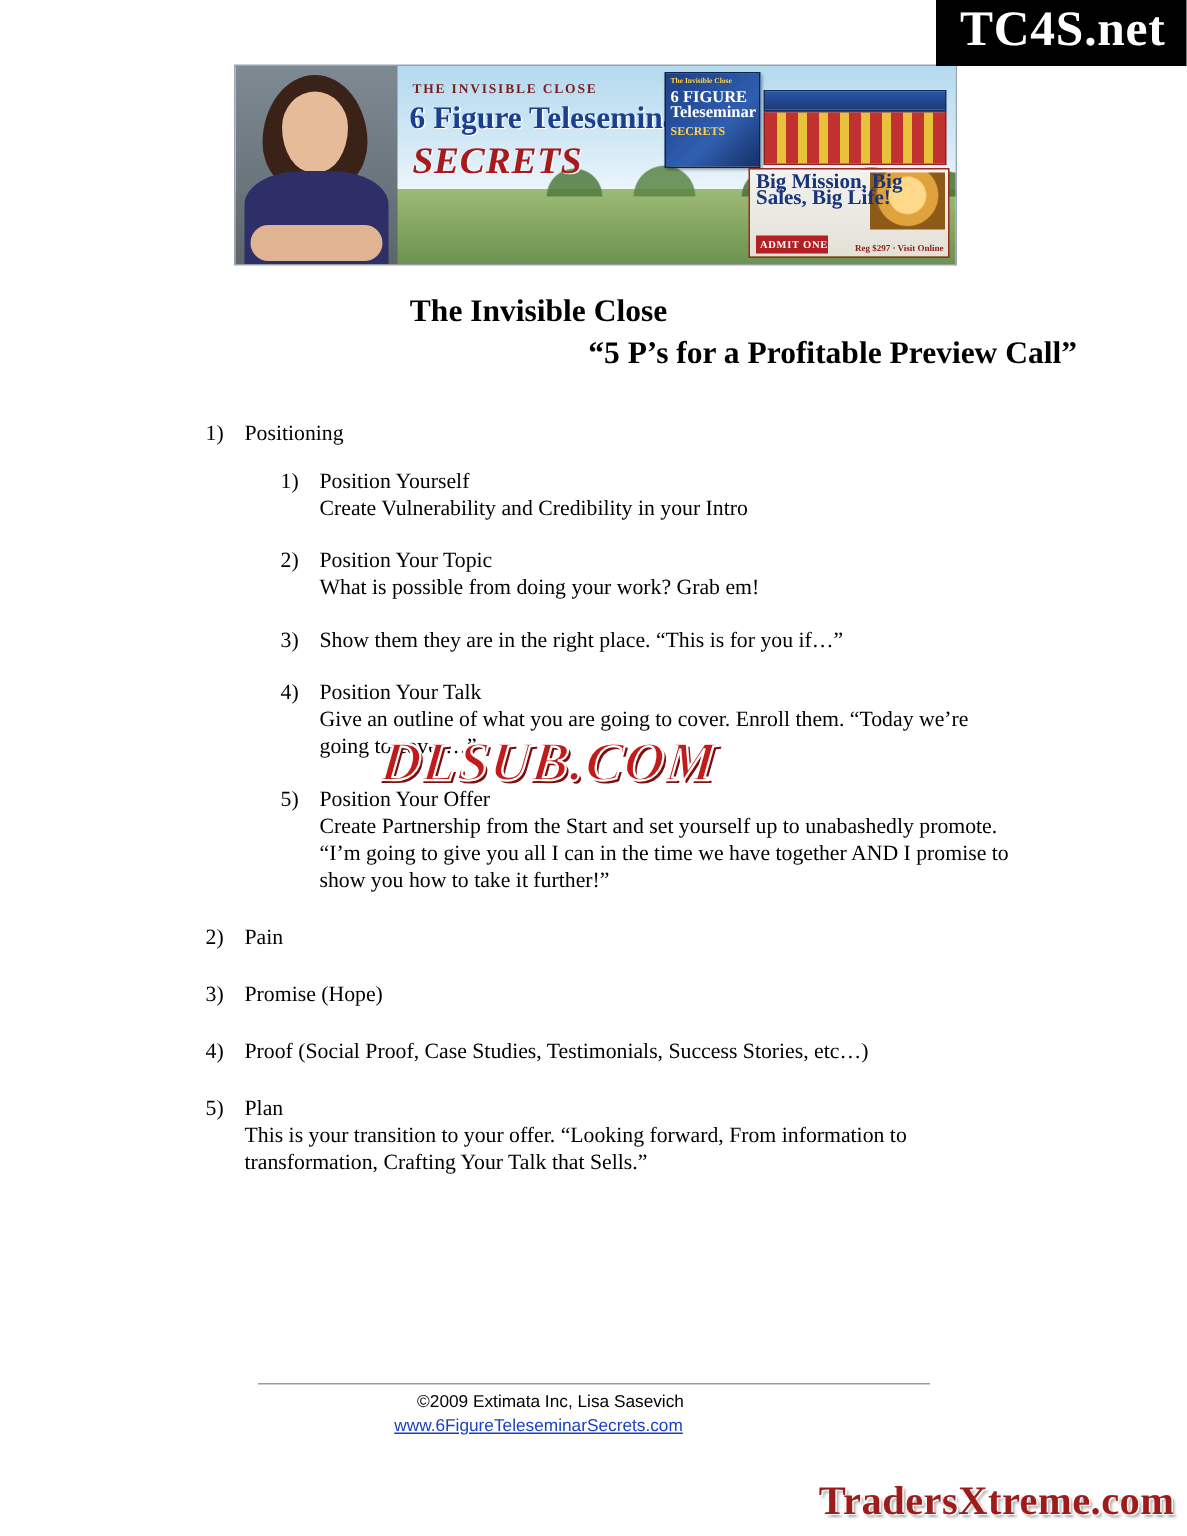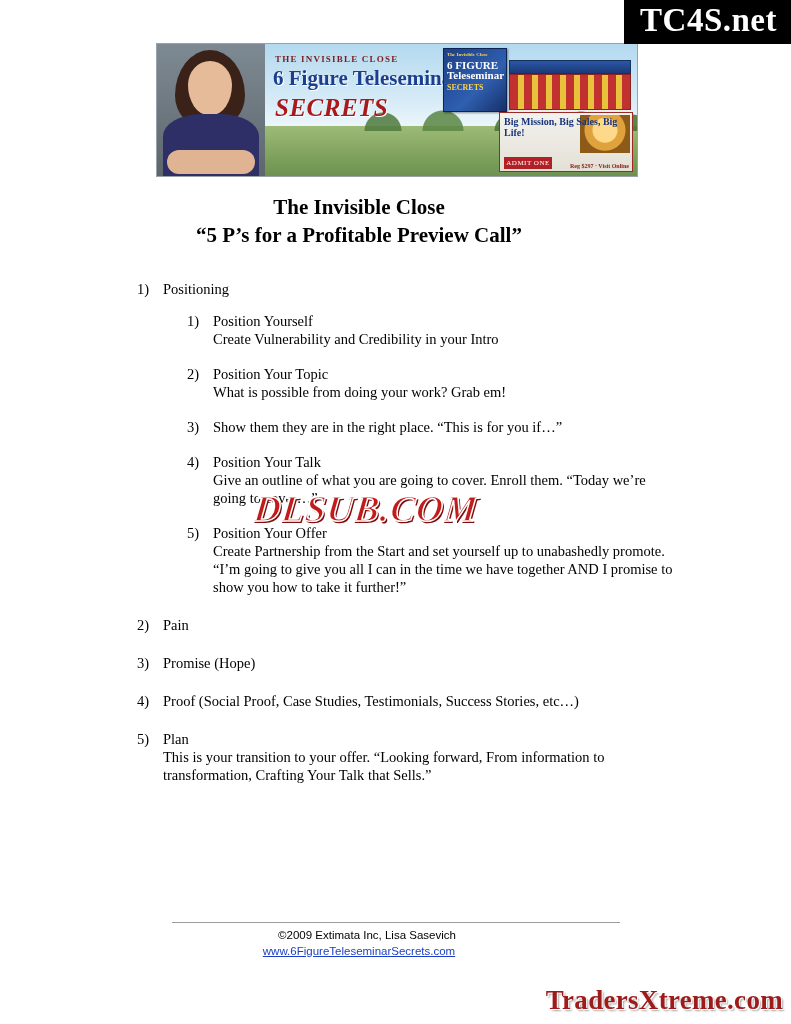--- a/index.html
+++ b/index.html
@@ -169,55 +169,55 @@
     position: absolute;
     right: 4px; bottom: 4px;
     width: 132px; height: 58px;
     background: linear-gradient(to bottom, #f3f2ee 0%, #e3e0d6 100%);
     border: 1px solid #9c2a23;
     overflow: hidden;
   }
   .ticket-head {
     position: absolute; left: 4px; top: 3px;
     font-family: "Liberation Serif", serif;
-    font-size: 10px; font-weight: bold; color: #19357a;
+    font-size: 14px; font-weight: bold; color: #19357a;
     line-height: 11px;
   }
   .ticket-art {
     position: absolute; right: 2px; top: 2px;
     width: 50px; height: 38px;
     background: radial-gradient(circle at 50% 40%, #ffd98a 0 12px, #e0a23c 13px 20px, #8d5a17 21px 100%);
   }
   .ticket-admit {
     position: absolute; left: 4px; bottom: 2px;
     width: 48px; height: 12px;
     background: #b21f24;
     color: #ffffff;
     font-size: 7px;
-    font-weight: normal;
-    text-align: center;
+    font-weight: bold;
+    text-align: right;
     line-height: 12px;
     letter-spacing: .5px;
   }
   .ticket-price {
     position: absolute; right: 3px; bottom: 2px;
     font-size: 6px; color: #8a2119; font-weight: bold;
   }
 
   
   .doc-title {
     position: absolute;
     left: 0; right: 0;
     top: 193px;
     text-align: center;
     font-size: 21px;
     font-weight: bold;
     line-height: 28px;
   }
-  .doc-title .line2 { display: block; }
+  .doc-title .line2 { display: block; text-align: right; }
 
   
   .content {
     position: absolute;
     left: 137px;
     top: 280px;
     width: 540px;
     font-size: 14.5px;
     line-height: 18px;
   }

